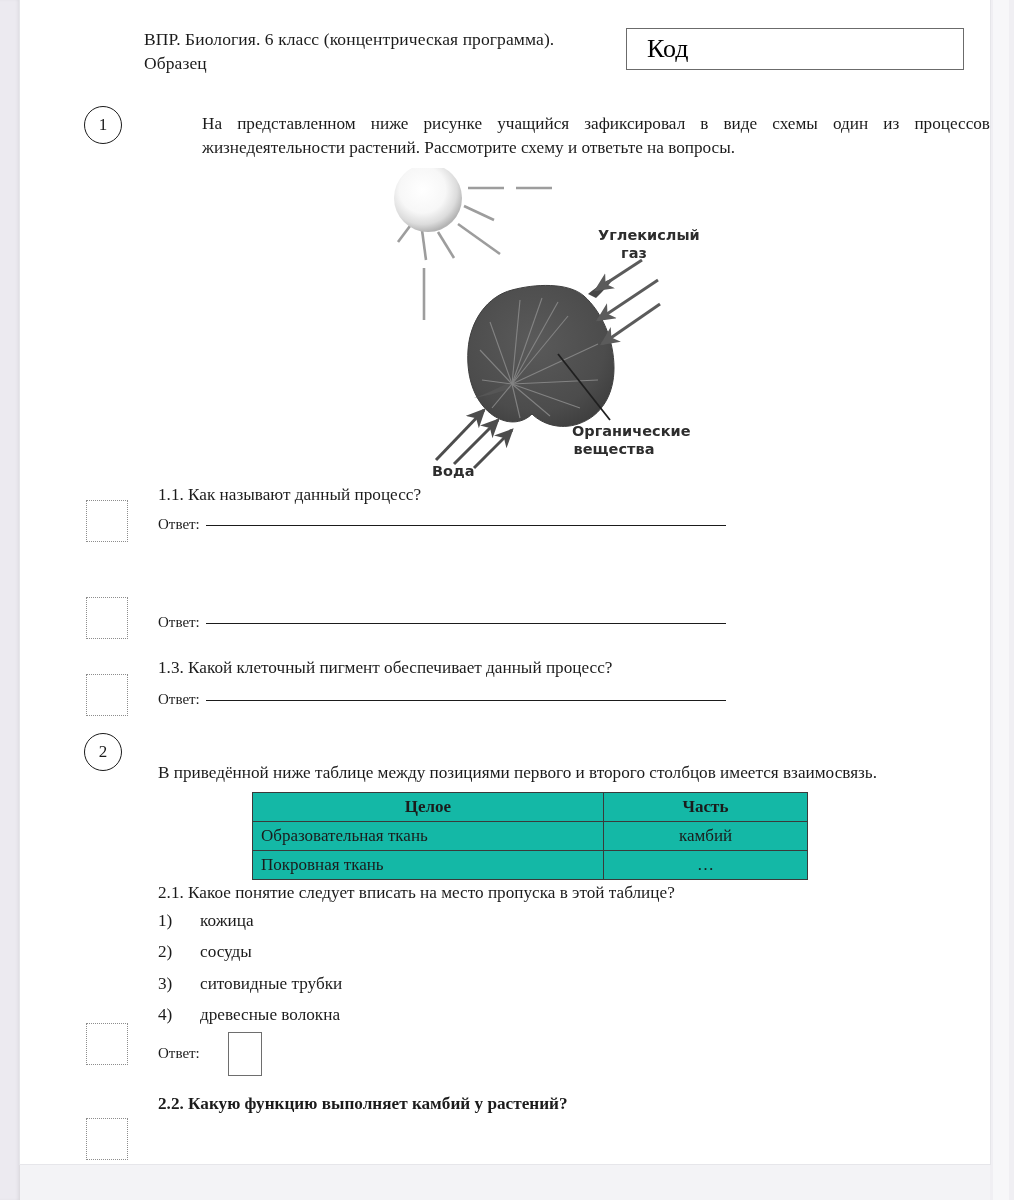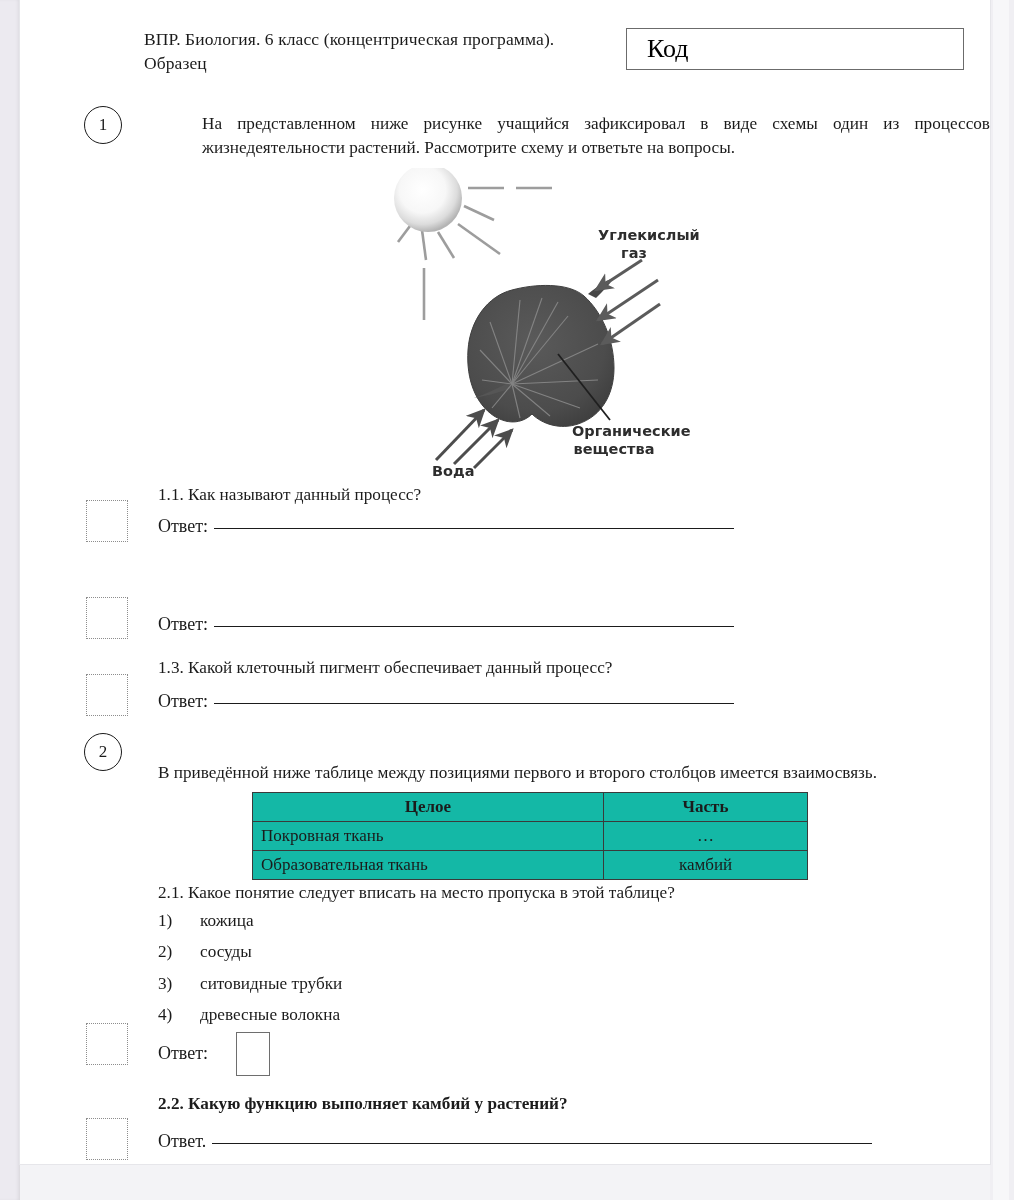--- a/index.html
+++ b/index.html
@@ -118,21 +118,21 @@
     position: absolute;
     width: 42px; height: 42px;
     border: 1.5px dotted #8d8d8d;
     box-sizing: border-box;
     background: #fff;
   }
   .answer-row {
     position: absolute;
     display: flex;
     align-items: baseline;
-    font-size: 18px;
+    font-size: 15px;
   }
   .answer-label { white-space: nowrap; }
   .answer-rule {
     display: inline-block;
     height: 0;
     border-bottom: 1.6px solid #1b1b1b;
     margin-left: 6px;
     position: relative;
     top: -3px;
   }
@@ -329,26 +329,26 @@
 
       <table id="tissue-table">
         <thead>
           <tr>
             <th>Целое</th>
             <th>Часть</th>
           </tr>
         </thead>
         <tbody>
           <tr>
+            <td class="c1">Образовательная ткань</td>
+            <td class="c2">камбий</td>
+          </tr>
+          <tr>
             <td class="c1">Покровная ткань</td>
             <td class="c2">…</td>
-          </tr>
-          <tr>
-            <td class="c1">Образовательная ткань</td>
-            <td class="c2">камбий</td>
           </tr>
         </tbody>
       </table>
 
       <div class="subq" style="left:138px; top:881px; width:700px;">2.1. Какое понятие следует вписать на место пропуска в этой таблице?</div>
 
       <div id="options">
         <div class="opt">
           <span class="opt-marker">1)</span>
           <span>кожица</span>
@@ -368,20 +368,16 @@
       </div>
 
       <div class="score-box" style="left:66px; top:1023px;"></div>
       <div class="answer-row" style="left:138px; top:1032px; align-items:center;">
         <span class="answer-label">Ответ:</span>
         <span class="answer-square"></span>
       </div>
 
       <div class="subq" style="left:138px; top:1092px; width:700px;font-weight:bold;">2.2. Какую функцию выполняет камбий у растений?</div>
       <div class="score-box" style="left:66px; top:1118px;"></div>
-      <div class="answer-row" style="left:138px; top:1130px;">
-        <span class="answer-label">Ответ.</span>
-        <span class="answer-rule" style="width:660px;"></span>
-      </div>
 
     </div>
   </div>
 </div>
 
 </body></html>

